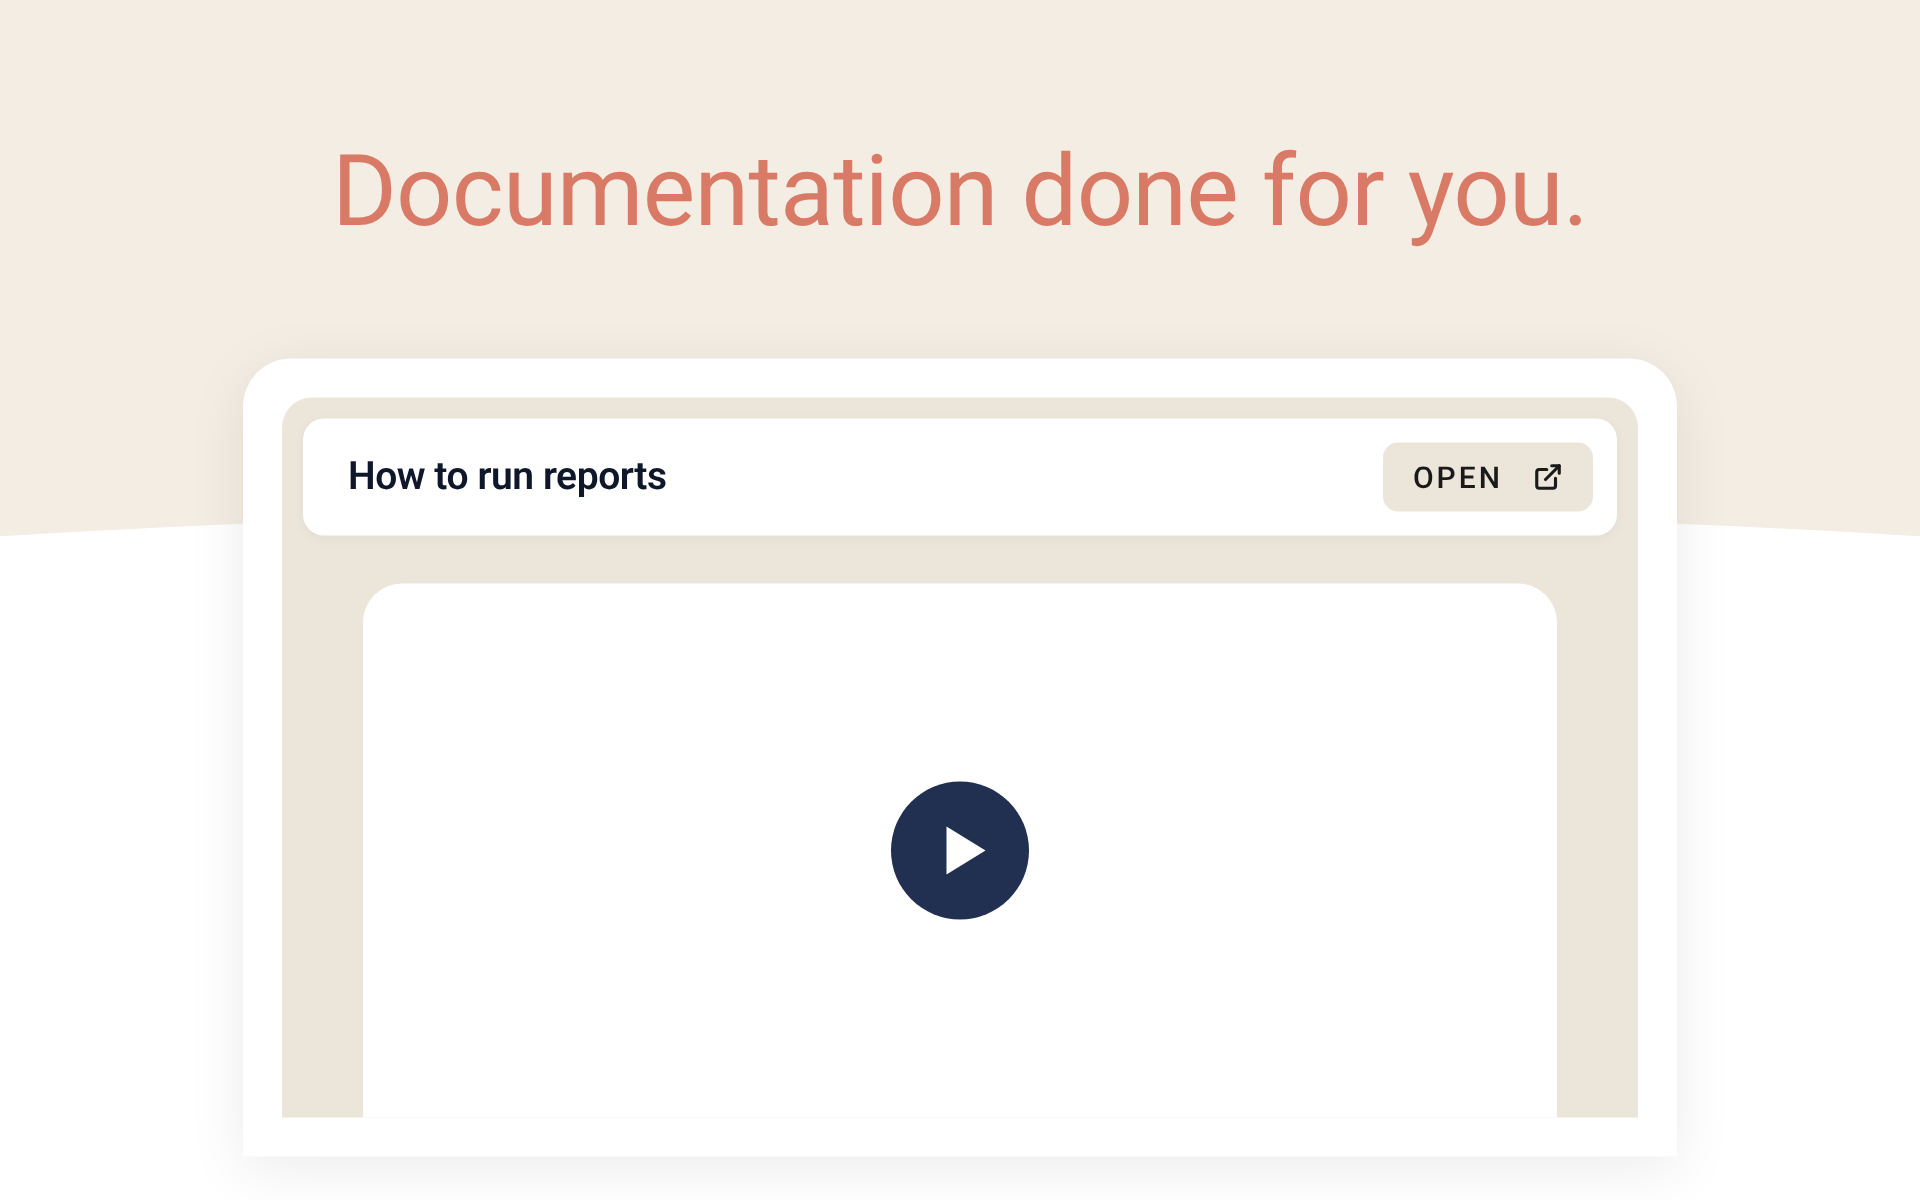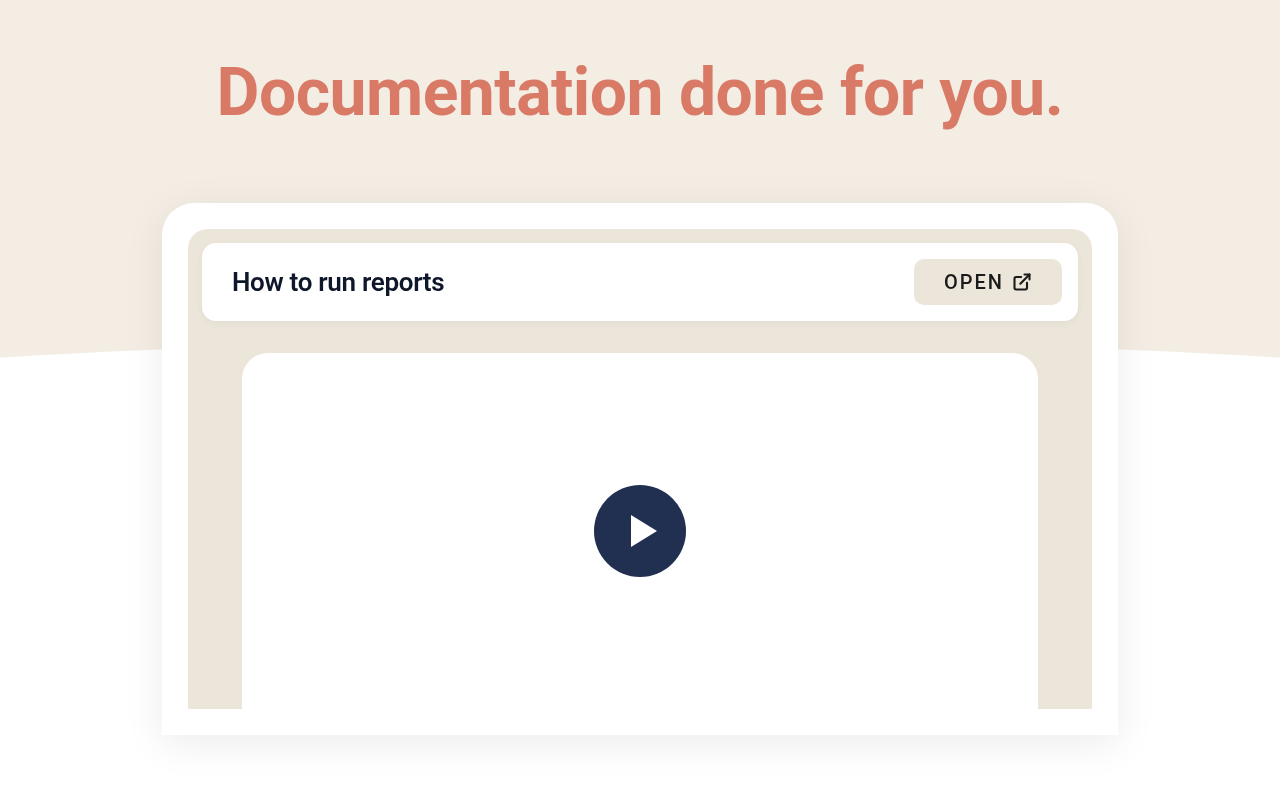--- a/index.html
+++ b/index.html
@@ -42,23 +42,23 @@
       z-index: 1;
       width: 100%;
       height: 100%;
       display: flex;
       flex-direction: column;
       align-items: center;
     }
     
     .headline {
       font-size: 66px;
-      font-weight: 700;
+      font-weight: 400;
       color: #d97a66;
-      margin-top: 54px;
+      margin-top: 90px;
       letter-spacing: -0.5px;
     }
     
     .card-container {
       margin-top: 72px;
       width: 956px;
       background: #ffffff;
       border-radius: 32px 32px 0 0;
       box-shadow: 0 8px 40px rgba(0, 0, 0, 0.08);
       padding: 26px;
@@ -84,24 +84,24 @@
       font-size: 26px;
       font-weight: 600;
       color: #0f172a;
       letter-spacing: -0.3px;
     }
     
     .open-button {
       background: #ece5da;
       border: none;
       border-radius: 10px;
-      padding: 11px 30px;
+      padding: 11px 20px;
       display: flex;
       align-items: center;
-      gap: 8px;
+      gap: 20px;
       cursor: pointer;
       font-family: inherit;
     }
     
     .open-button-label {
       font-size: 20px;
       font-weight: 500;
       color: #1a1a1a;
       letter-spacing: 2px;
     }

